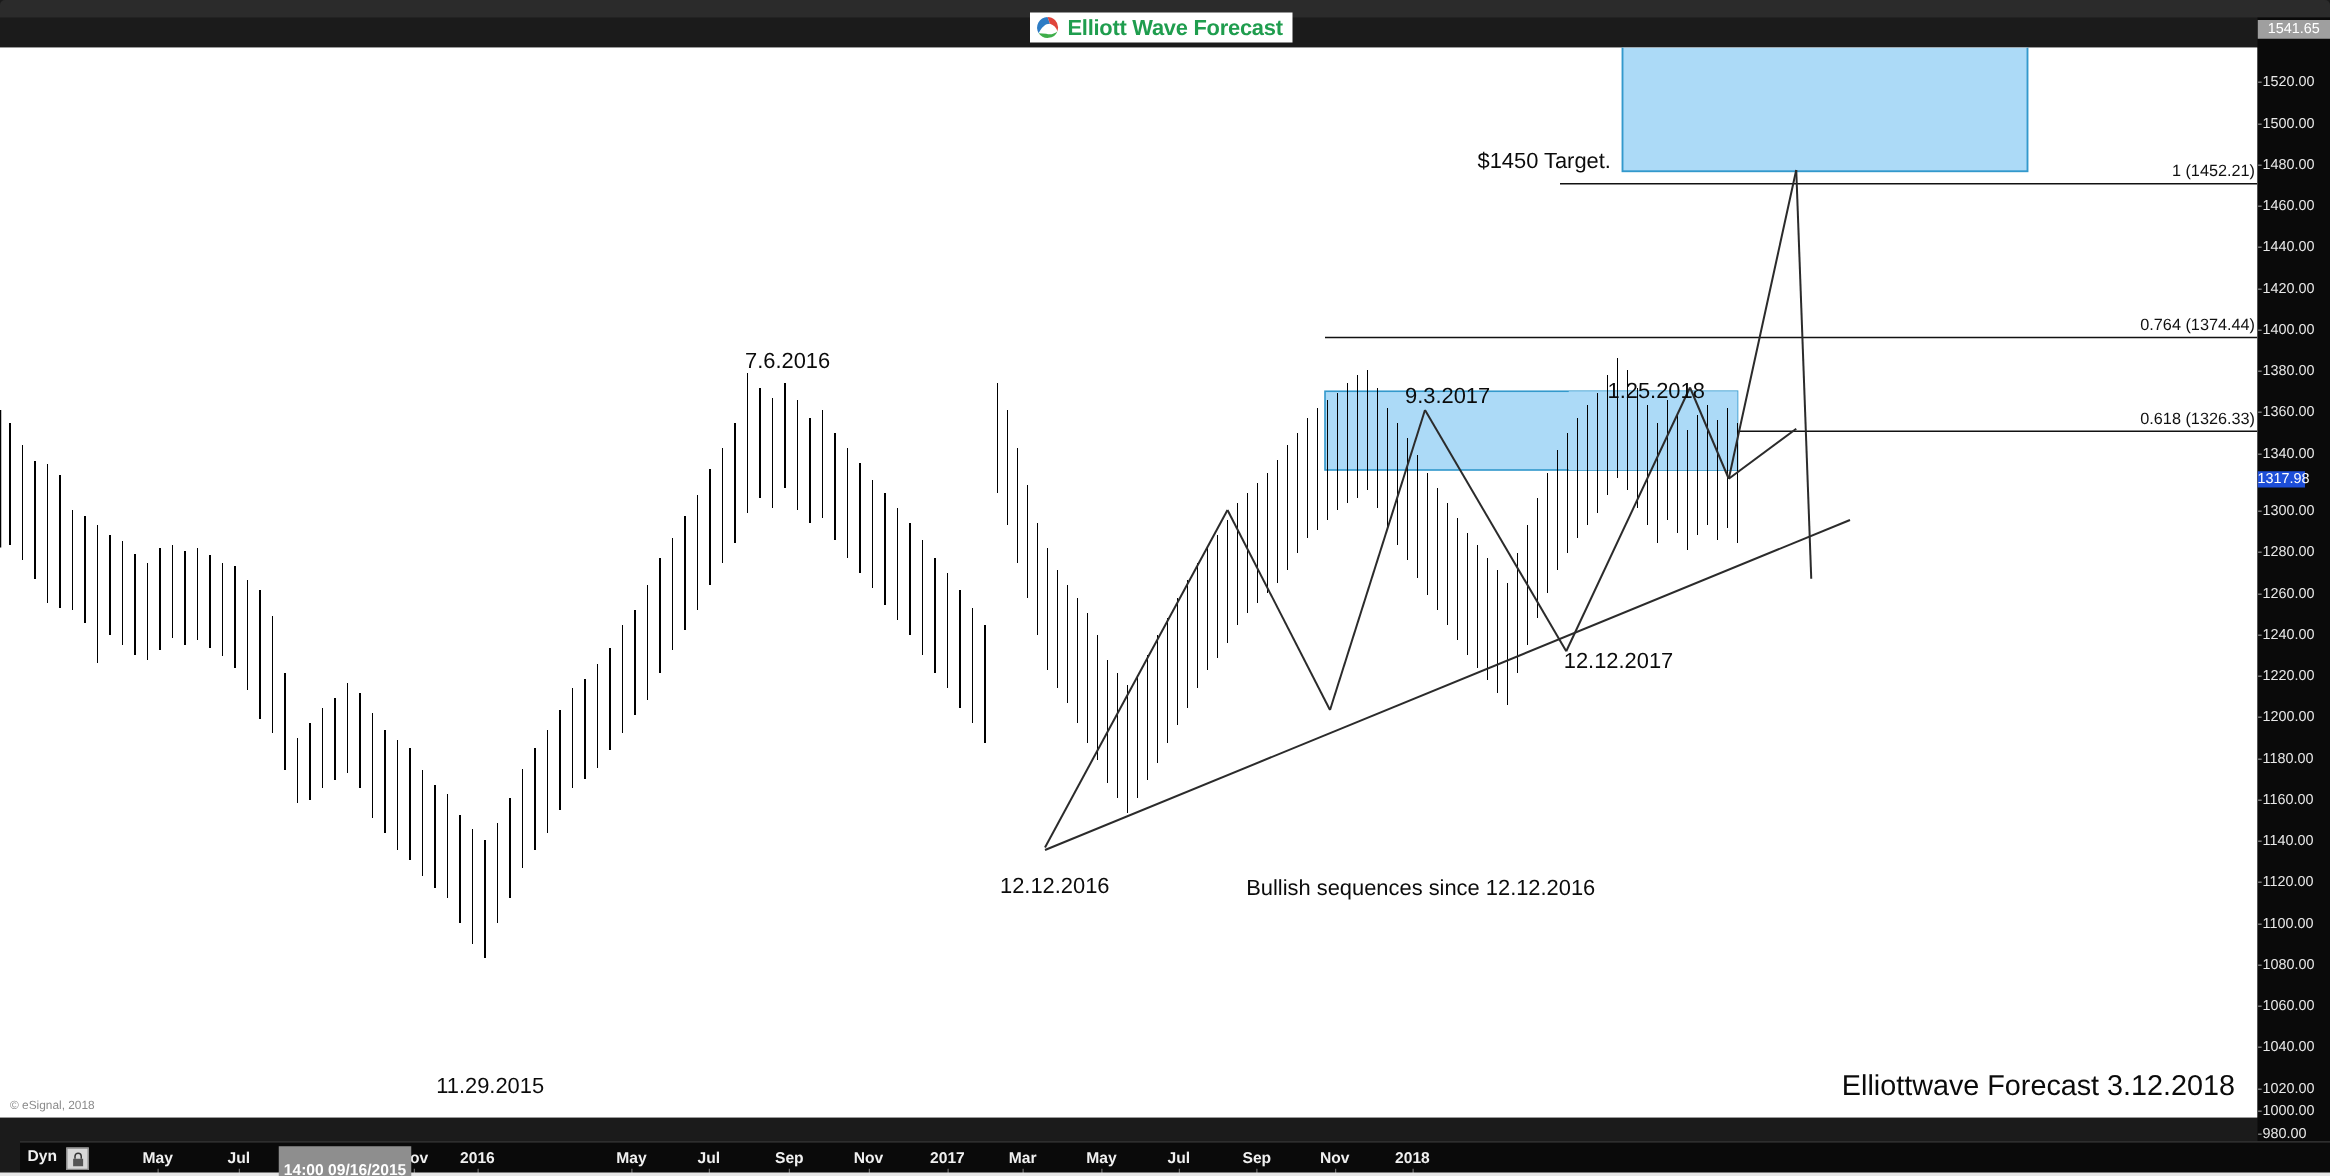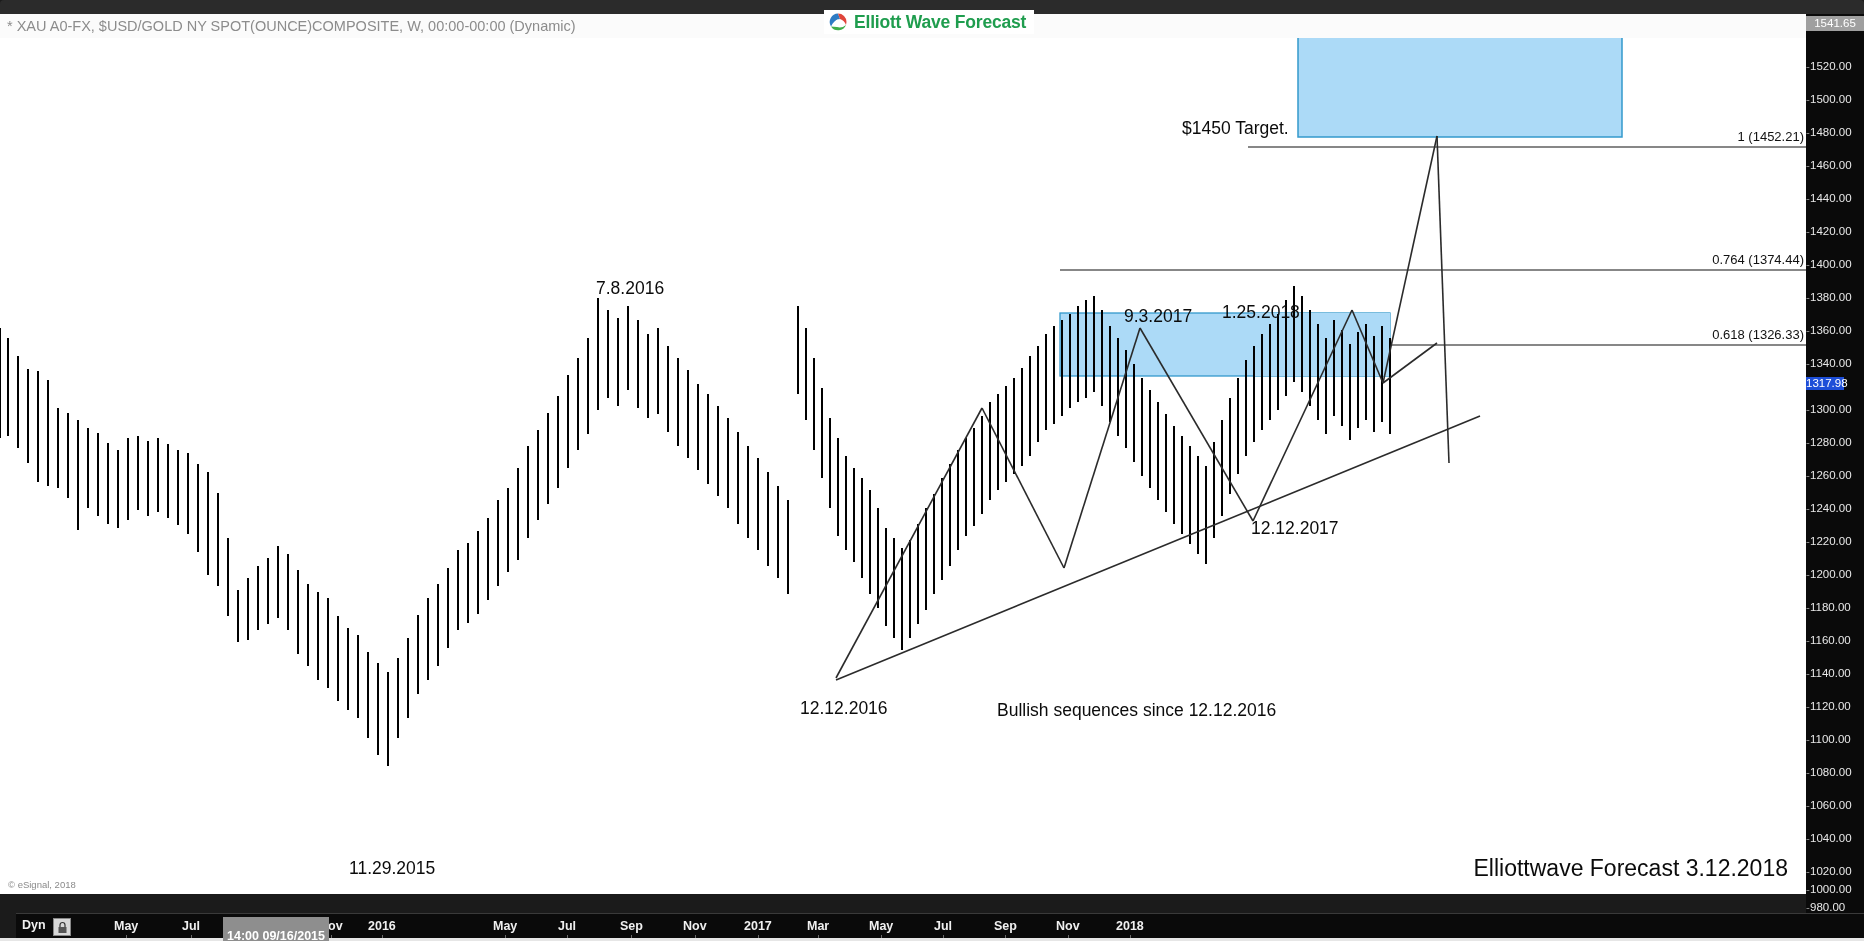--- a/index.html
+++ b/index.html
@@ -151,21 +151,20 @@
     background: #e6e6e6;
   }
 </style>
 </head>
 <body>
 
 <div id="app">
 
   <div class="titlebar"></div>
 
-  <div class="symbol-header">* XAU A0-FX, $USD/GOLD NY SPOT(OUNCE)COMPOSITE, W, 00:00-00:00 (Dynamic)</div>
 
   <div class="logo">
     <span>
       <svg class="logo-mark" viewBox="0 0 40 40">
         <circle cx="20" cy="20" r="18" fill="#ffffff"></circle>
         <path d="M20 3 A17 17 0 0 0 6 29 C10 20 16 15 24 14 L20 3 Z" fill="#2E7CC4"></path>
         <path d="M37 20 A17 17 0 0 0 20 3 L24 14 C30 16 34 20 36 26 Z" fill="#E0453B"></path>
         <path d="M6 29 A17 17 0 0 0 36 26 C30 31 24 32 18 30 Z" fill="#3FAE4A"></path>
         <circle cx="20" cy="20" r="5.2" fill="#ffffff"></circle>
       </svg>
@@ -378,25 +377,25 @@
       <line x1="0" y1="290" x2="0" y2="400" stroke="#000" stroke-width="2"></line>
     </svg>
 
     <div class="fib-label" style="right:2px; top:91px;">1 (1452.21)</div>
     <div class="fib-label" style="right:2px; top:214px;">0.764 (1374.44)</div>
     <div class="fib-label" style="right:2px; top:289px;">0.618 (1326.33)</div>
 
 
     <div class="ann ann-target" style="left:1182px; top:80px;">$1450 Target.</div>
 
-    <div class="ann ann-date" style="left:596px; top:240px;">7.8.2016</div>
+    <div class="ann ann-date" style="left:596px; top:240px;">7.6.2016</div>
 
     <div class="ann ann-date" style="left:1124px; top:268px;">9.3.2017</div>
 
-    <div class="ann ann-date" style="left:1222px; top:264px;">1.25.2018</div>
+    <div class="ann ann-date" style="left:1286px; top:264px;">1.25.2018</div>
 
     <div class="ann ann-date" style="left:1251px; top:480px;">12.12.2017</div>
 
     <div class="ann ann-date" style="left:800px; top:660px;">12.12.2016</div>
 
     <div class="ann ann-note" style="left:997px; top:662px;">Bullish sequences since 12.12.2016</div>
 
     <div class="ann ann-date" style="left:349px; top:820px;">11.29.2015</div>
 
     <div class="watermark-brand">Elliottwave Forecast 3.12.2018</div>

